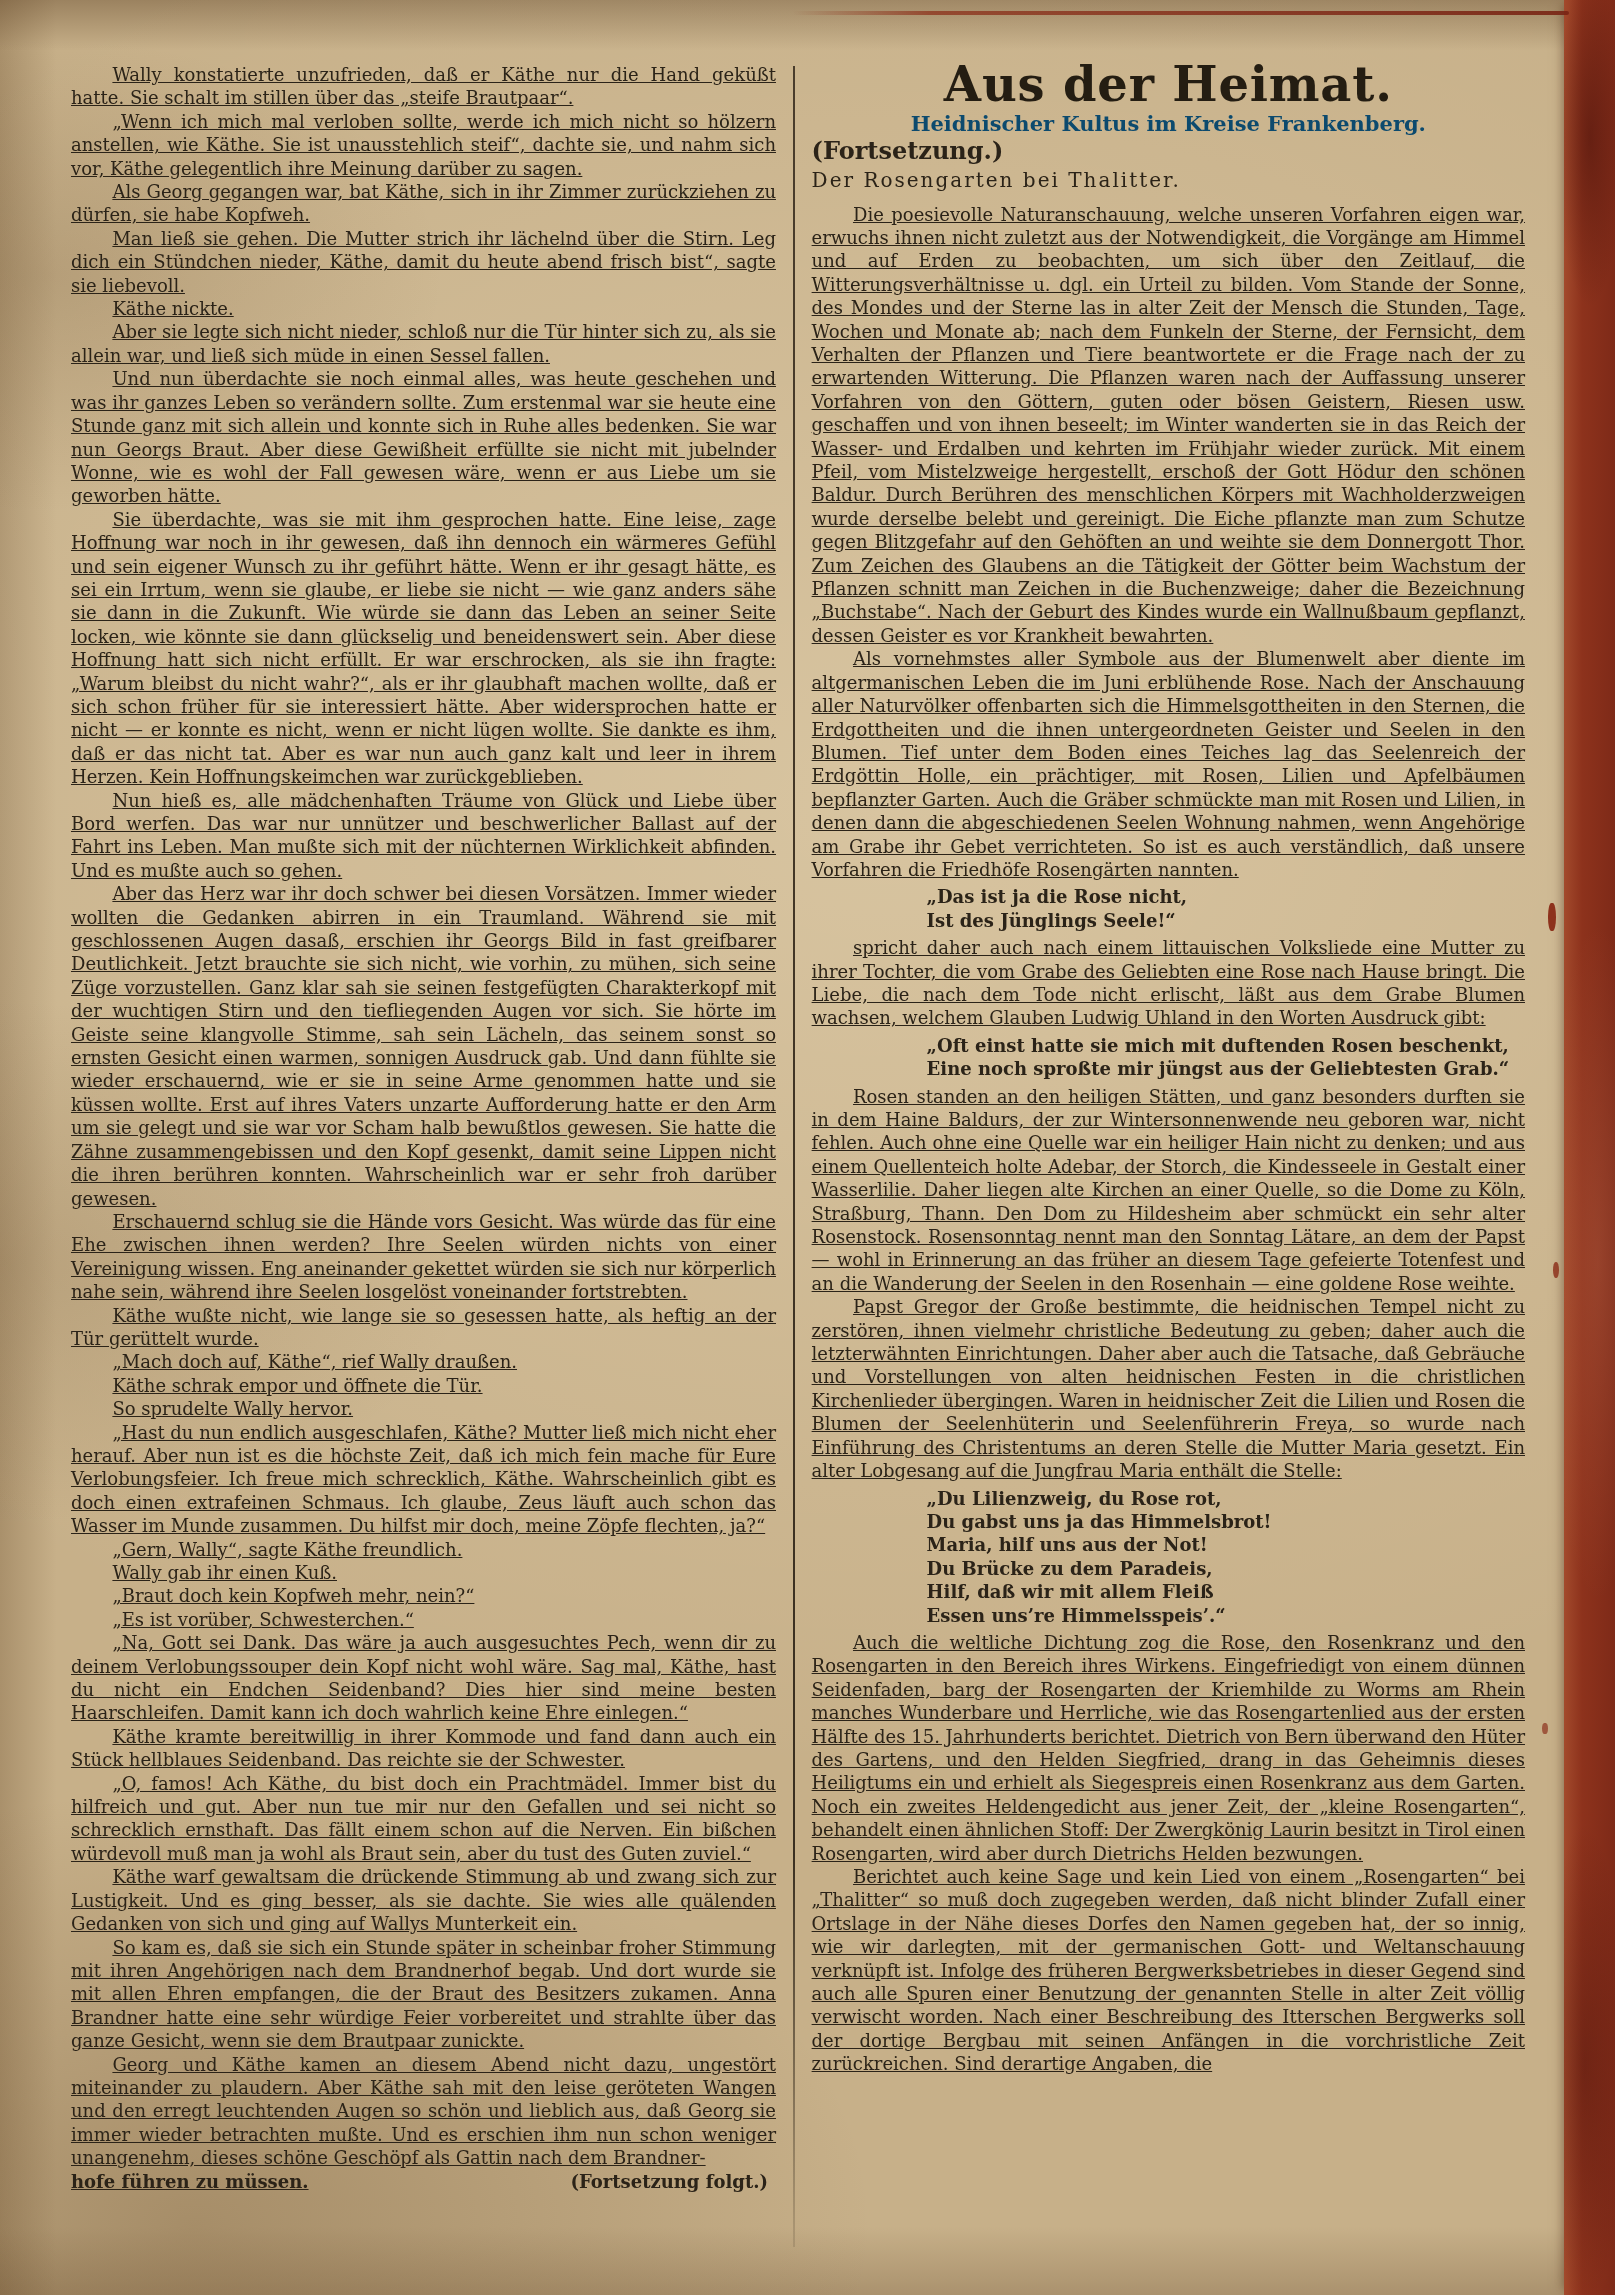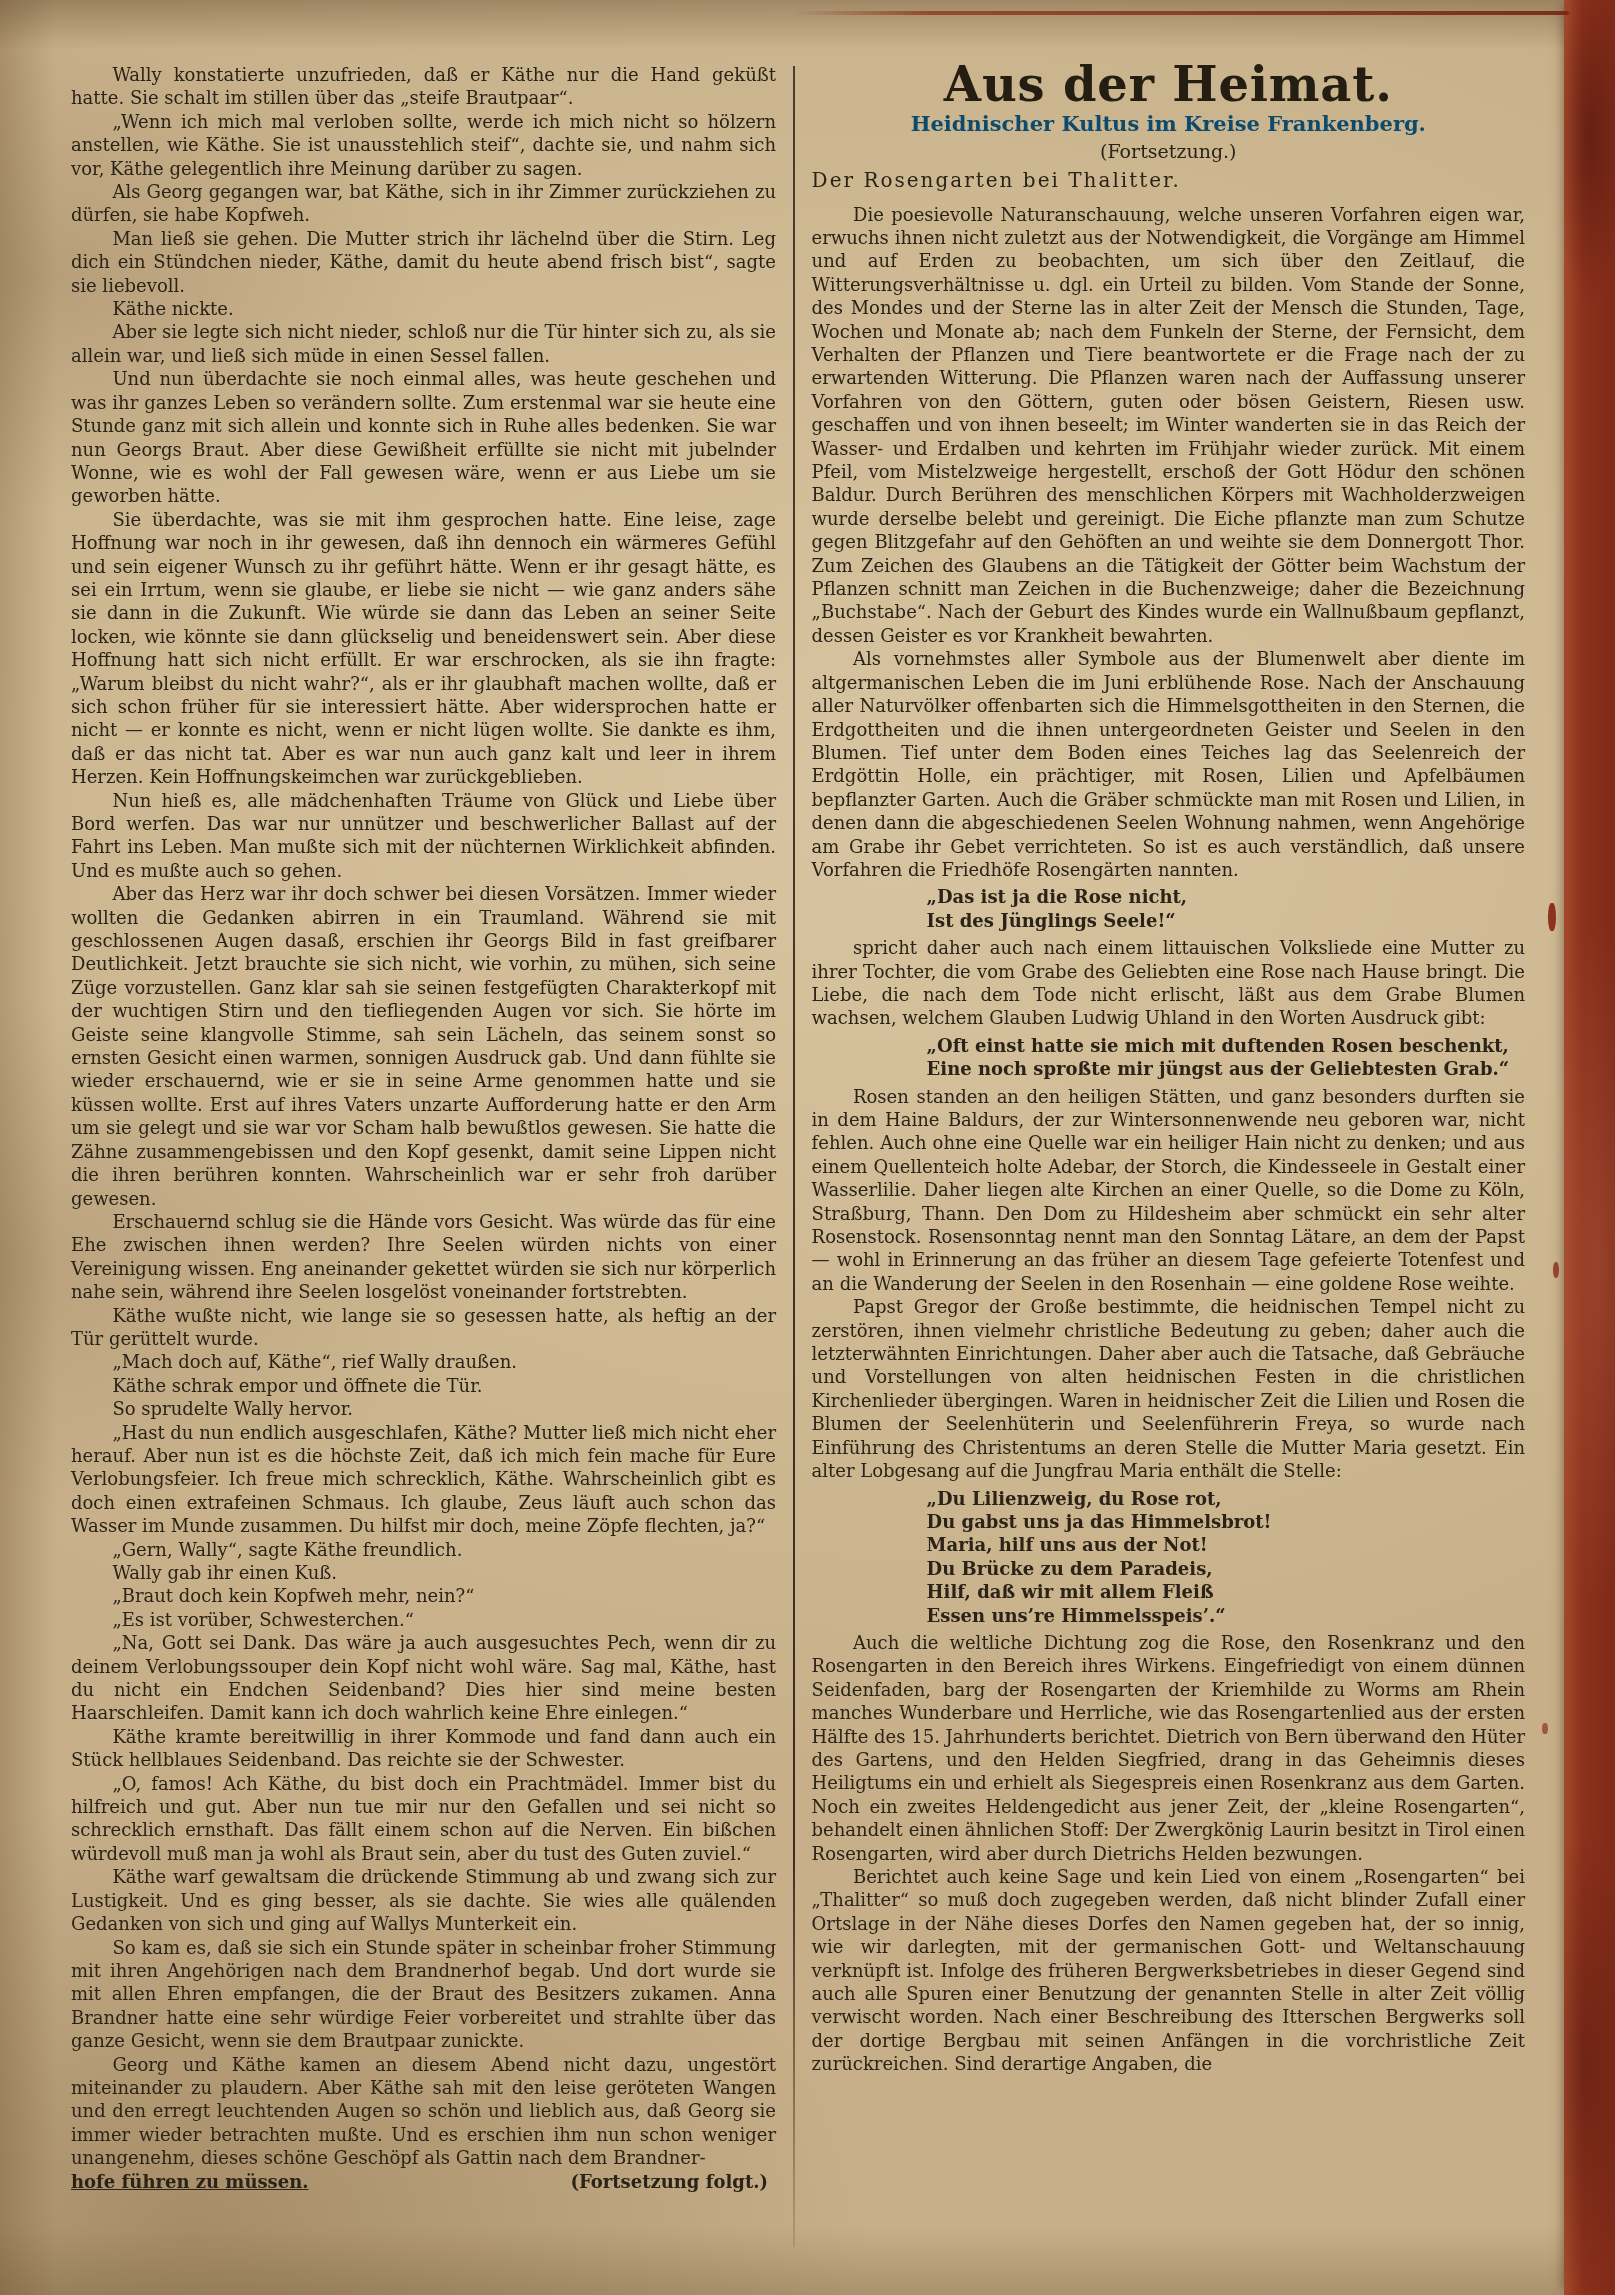--- a/index.html
+++ b/index.html
@@ -47,28 +47,28 @@
     display:flex;align-items:stretch;
   }
   .col{width:705px;font-size:18px;line-height:23.4px;}
   .divider{
     width:1.6px;margin:3.2px 17px 37px 17px;
     background:linear-gradient(180deg,#4a3d2c,#3a2f20 82%, rgba(58,47,32,.15));
   }
   .col-right{flex:1;}
 
   .block{margin:0;}
-  .p .line{text-align:justify;text-indent:2.3em;}
+  .p .line{text-align:justify;text-indent:2.3em;text-decoration:underline;}
   .verse{font-weight:bold;margin:4px 0 4px 115px;}
   .footer-row{display:flex;justify-content:space-between;font-weight:bold;padding-right:8px;}
   .footer-row .line:first-child{text-decoration:underline;}
 
   .masthead{margin:1.6px 0 8px;text-align:center;font-size:48px;line-height:39px;font-weight:bold;letter-spacing:0.8px;color:#241d12;}
   .sub{margin:0 0 4.8px;text-align:center;font-size:21px;line-height:24px;font-weight:bold;color:#0c4a6e;}
-  .cont-note{margin:0 0 6.5px;text-align:center;font-size:19px;line-height:22.6px;font-weight:normal;}
+  .cont-note{margin:0 0 6.5px;text-align:left;font-size:24px;line-height:22.6px;font-weight:bold;}
   .chapter{margin:0 0 9.7px;font-size:20px;line-height:23.4px;font-weight:normal;letter-spacing:2px;}
 </style>
 </head>
 <body>
 
 <div class="sheet">
   <div class="paper-texture"></div>
   <div class="red-edge"></div>
   <div class="top-red-line"></div>
   <div class="ink-mark mark1"></div>

